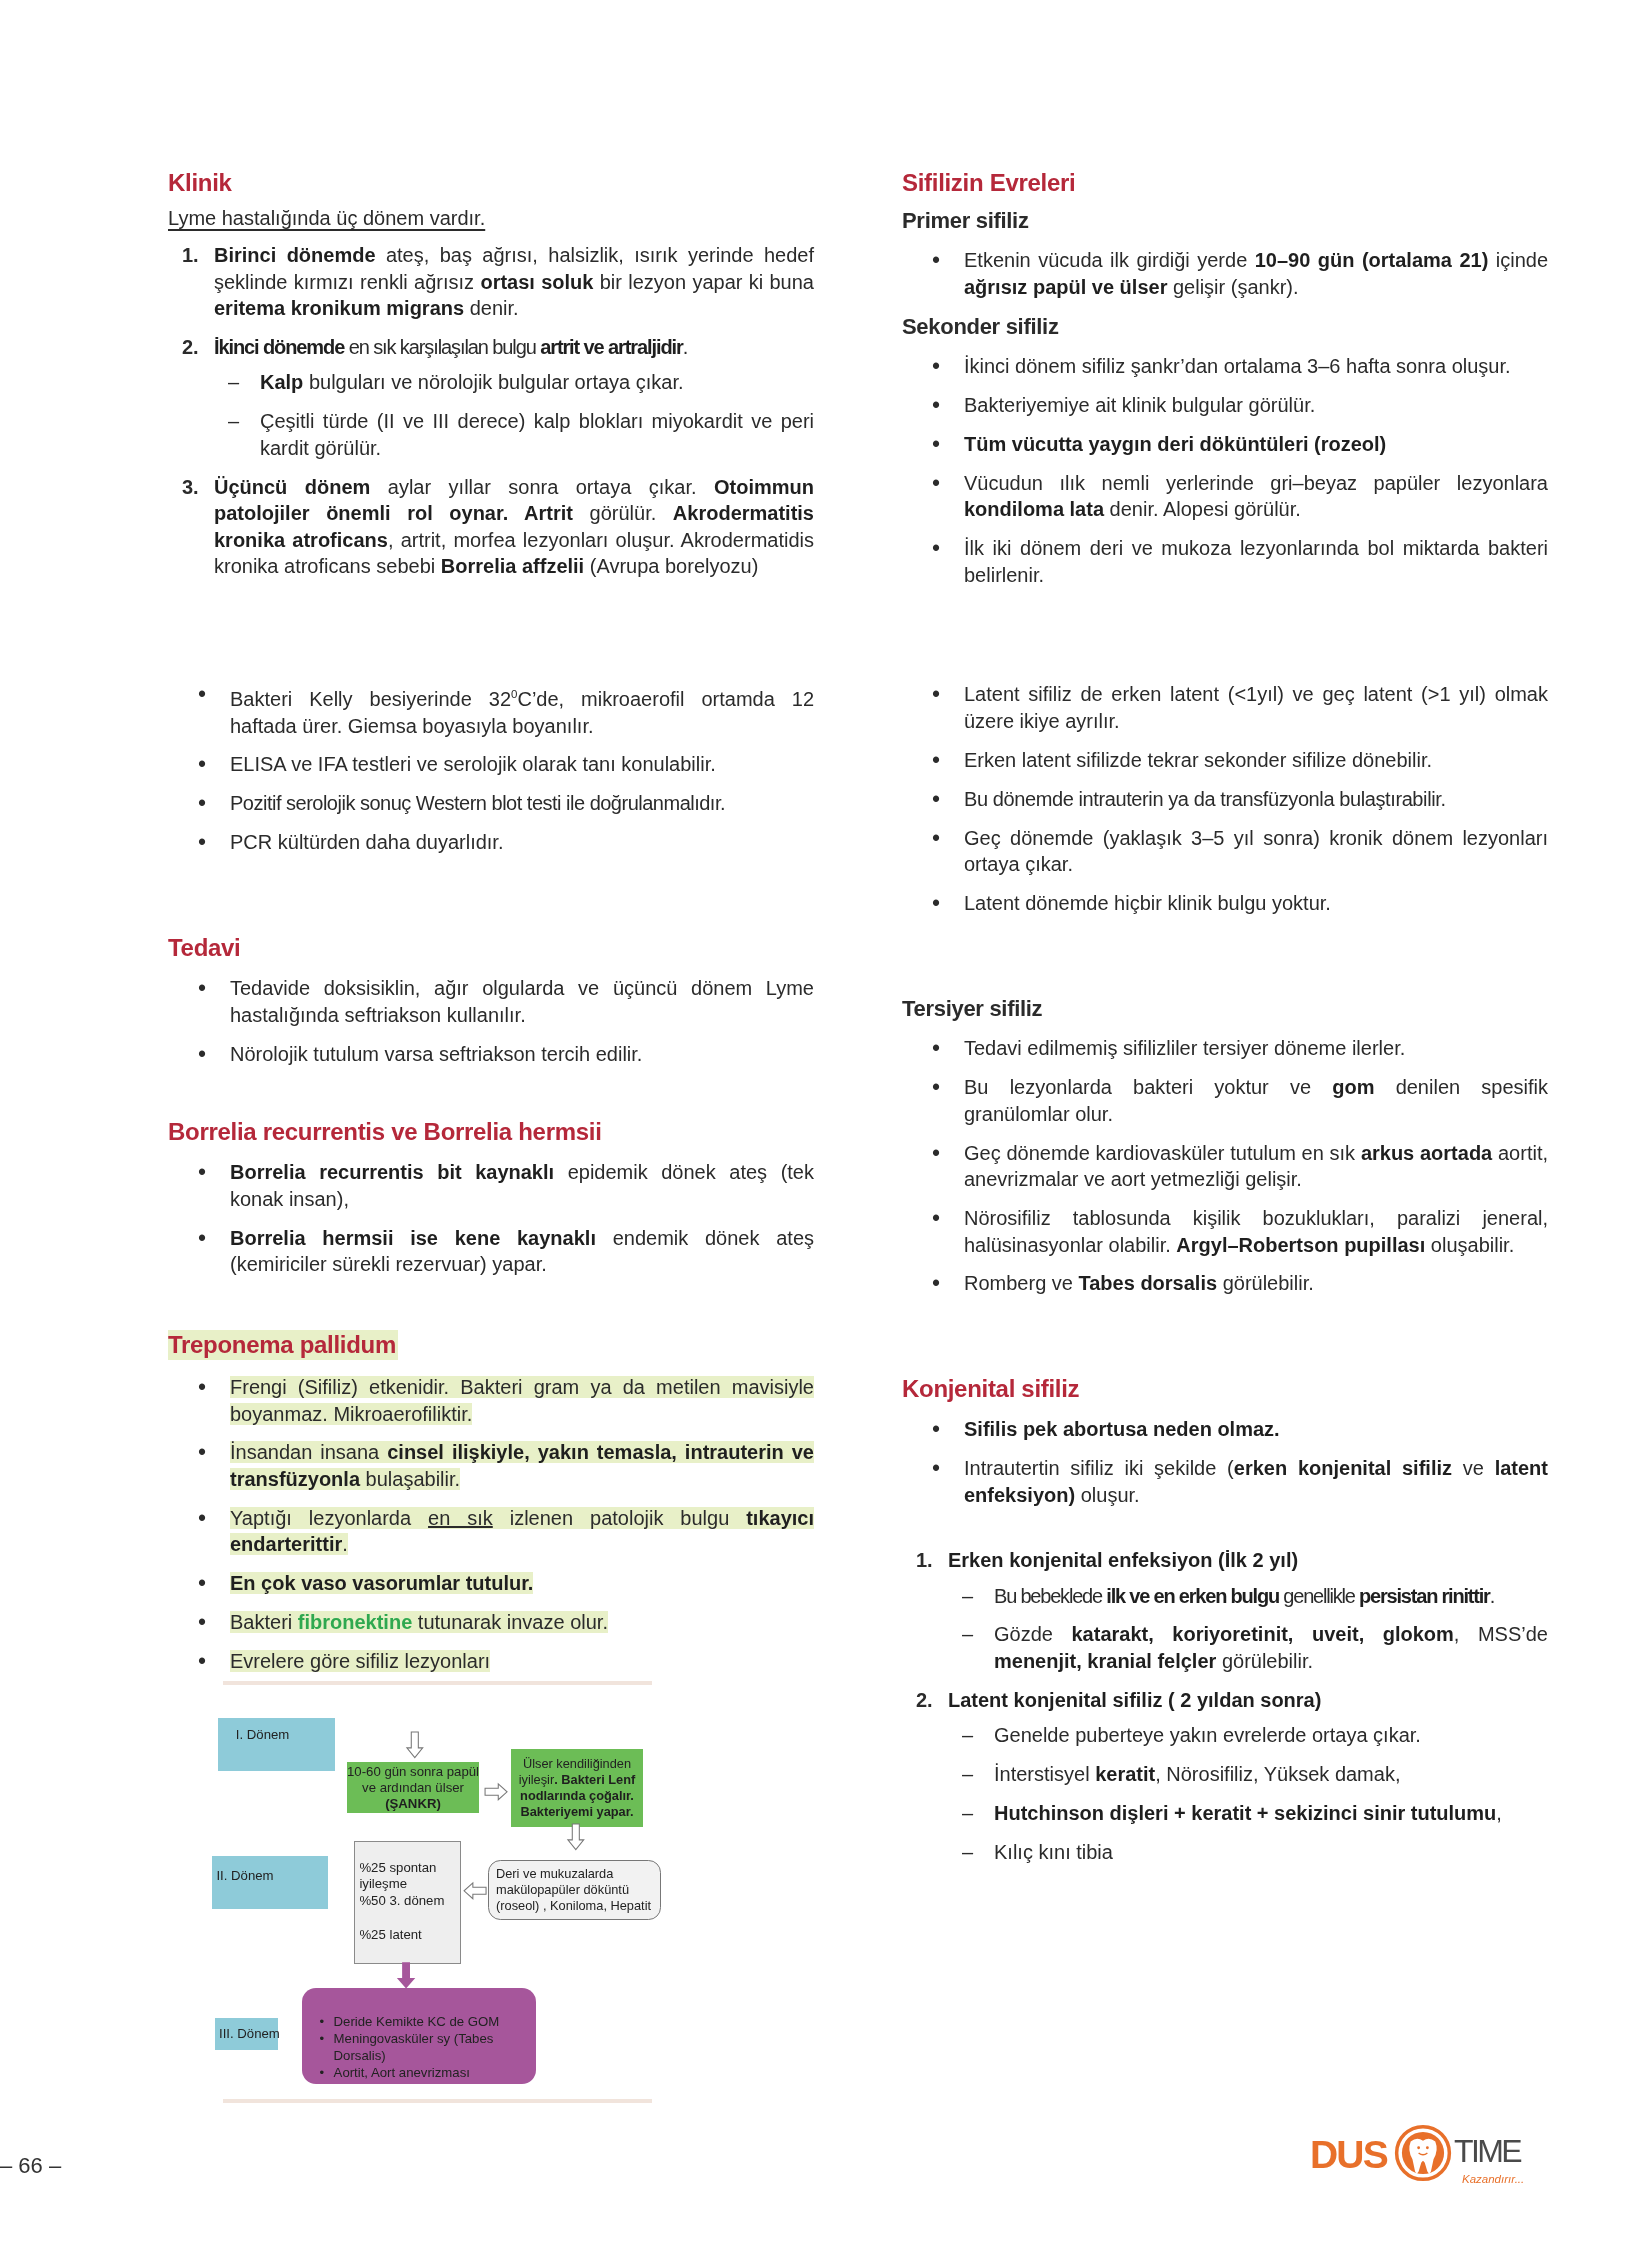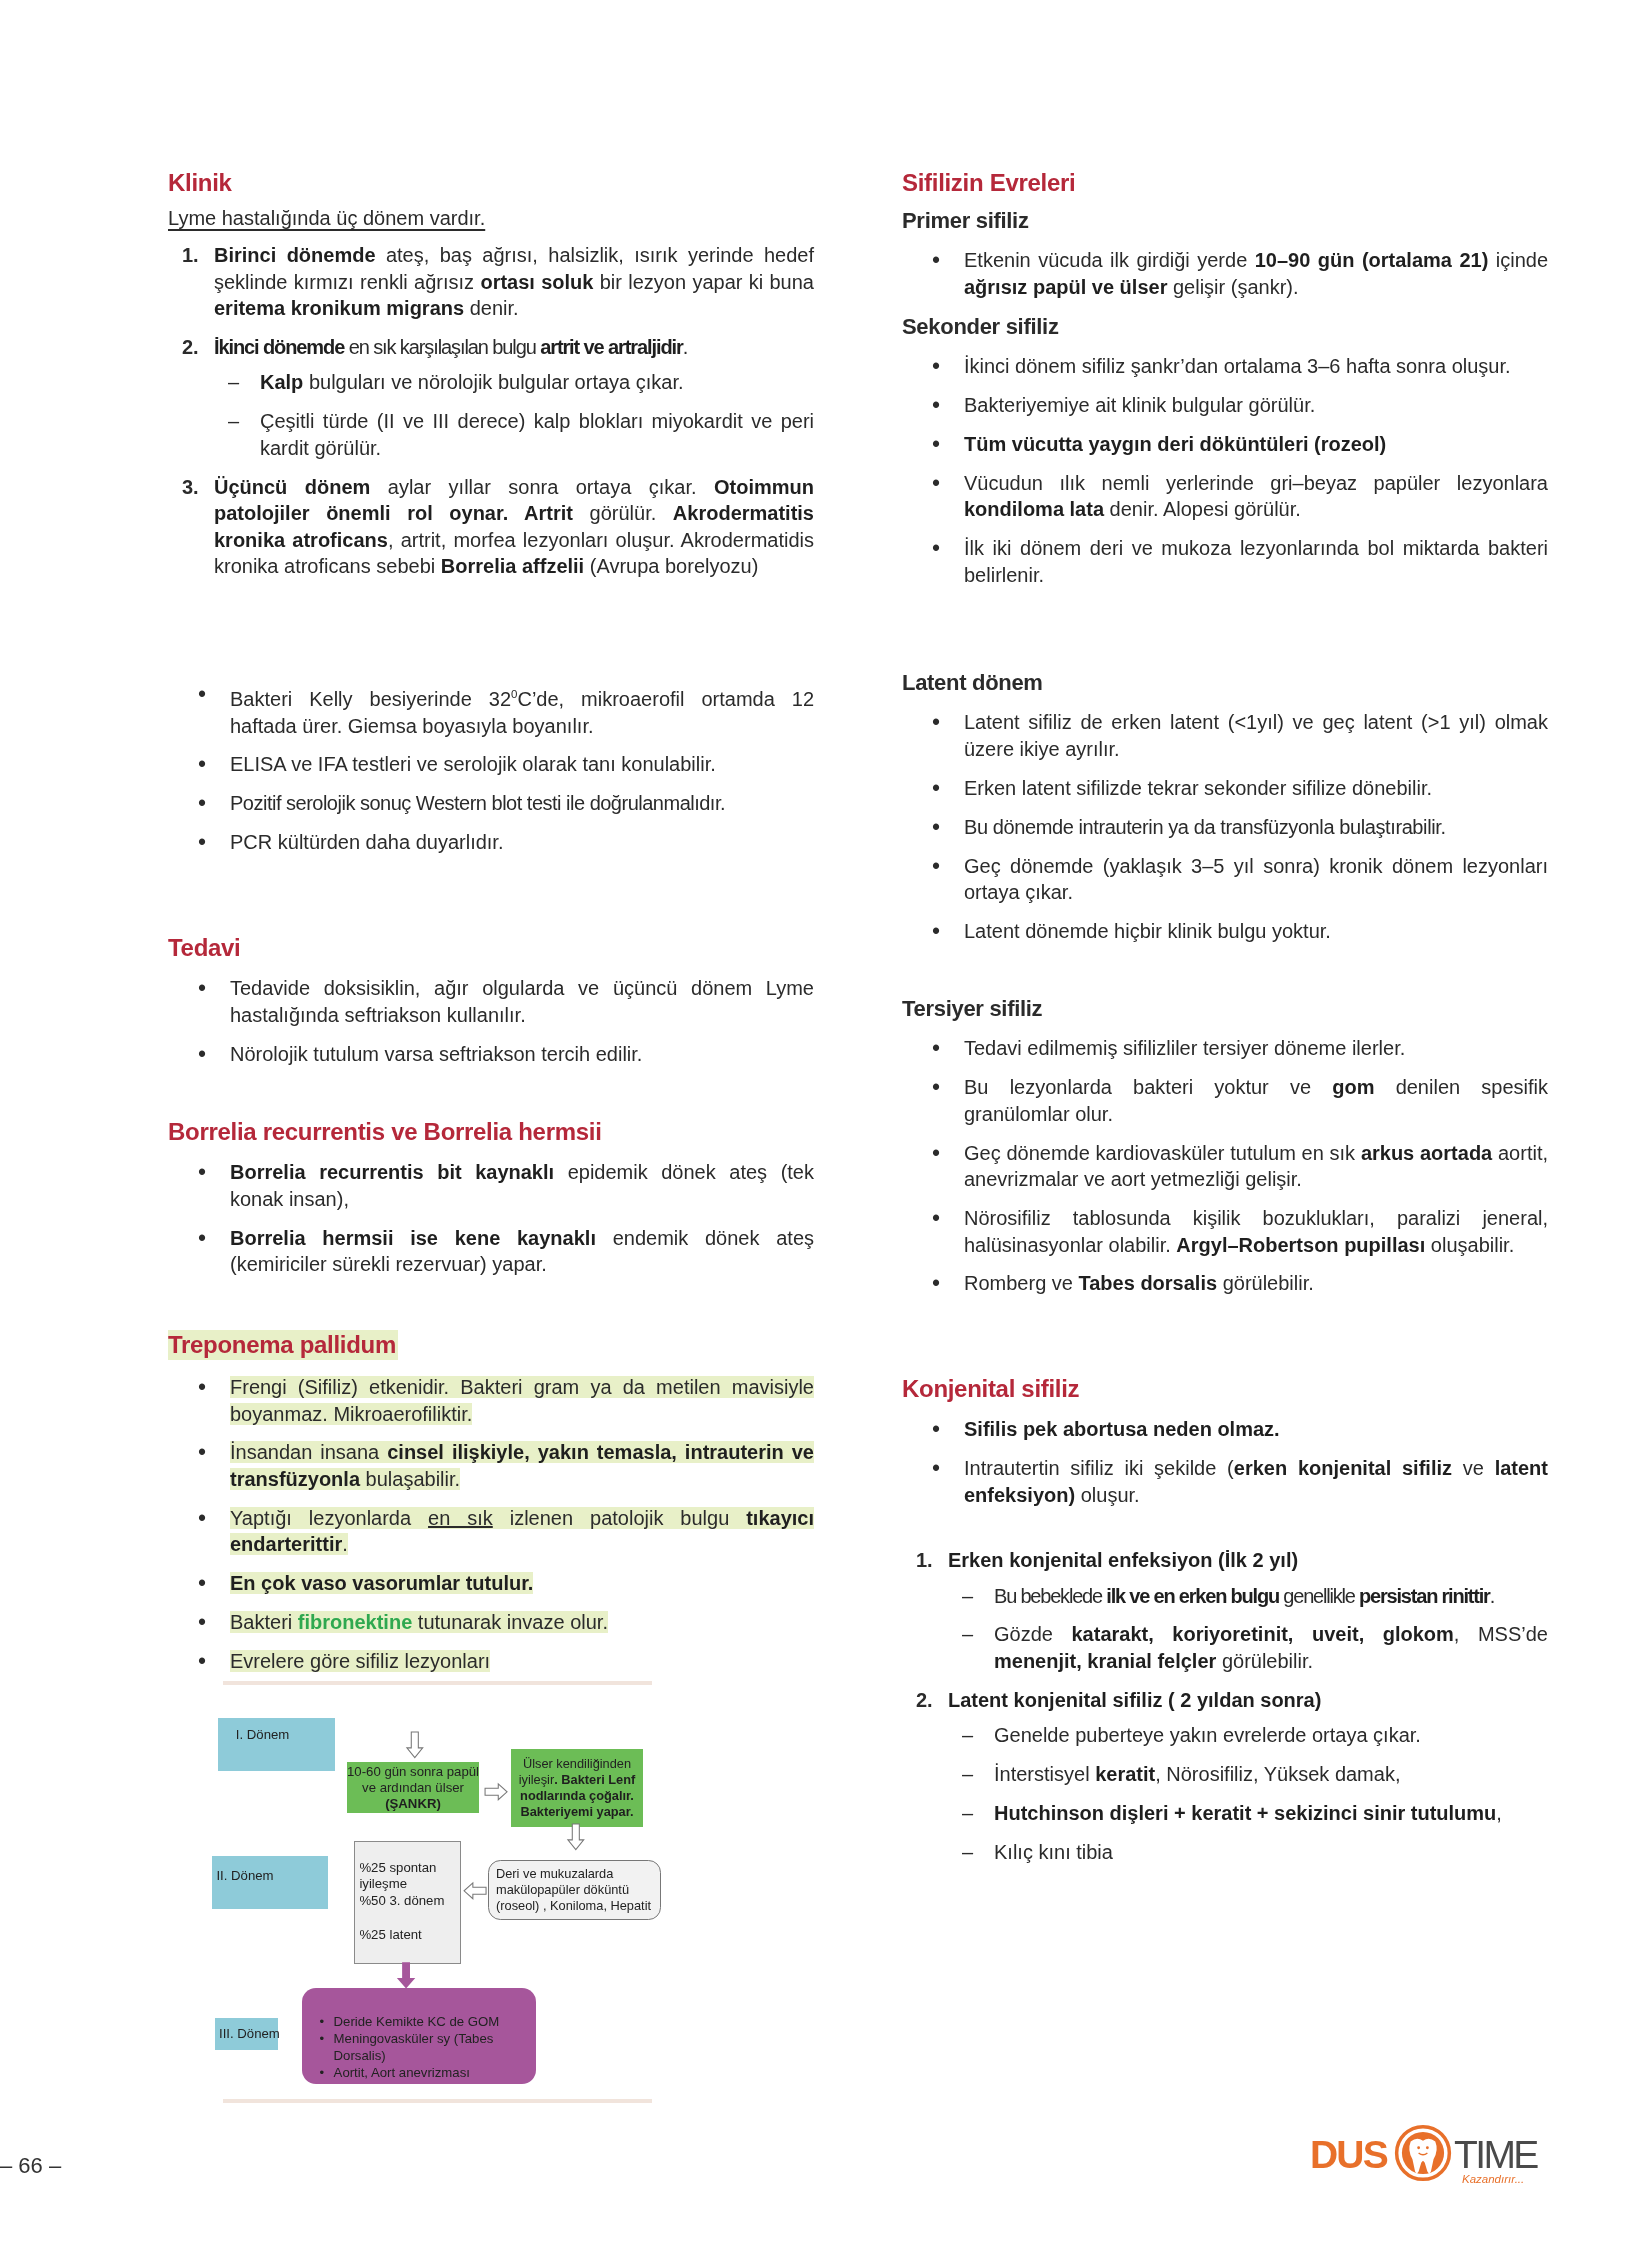--- a/index.html
+++ b/index.html
@@ -186,21 +186,20 @@
     <ul class="bul" style="margin-top:12.4px;">
       <li>İkinci dönem sifiliz şankr’dan ortalama 3–6 hafta sonra oluşur.</li>
       <li>Bakteriyemiye ait klinik bulgular görülür.</li>
       <li><b>Tüm vücutta yaygın deri döküntüleri (rozeol)</b></li>
       <li><span>Vücudun ılık nemli yerlerinde gri–beyaz papüler lezyonlara </span><b>kondiloma lata</b><span> denir. Alopesi görülür.</span></li>
       <li>İlk iki dönem deri ve mukoza lezyonlarında bol miktarda bakteri belirlenir.</li>
     </ul>
   </div>
 
   <div class="block" style="top:669px;">
-    <div class="h-dark">Latent dönem</div>
     <ul class="bul" style="margin-top:12.4px;">
       <li>Latent sifiliz de erken latent (&lt;1yıl) ve geç latent (&gt;1 yıl) olmak üzere ikiye ayrılır.</li>
       <li>Erken latent sifilizde tekrar sekonder sifilize dönebilir.</li>
       <li style="letter-spacing:-0.4px;">Bu dönemde intrauterin ya da transfüzyonla bulaştırabilir.</li>
       <li>Geç dönemde (yaklaşık 3–5 yıl sonra) kronik dönem lezyonları ortaya çıkar.</li>
       <li>Latent dönemde hiçbir klinik bulgu yoktur.</li>
     </ul>
   </div>
 
   <div class="block" style="top:995px;">
@@ -248,16 +247,16 @@
 <div class="logo">
   <span style="position:absolute;left:0;top:10.6px;font-size:39px;font-weight:bold;color:#e8702a;letter-spacing:-1.8px;">DUS</span>
   <svg style="position:absolute;left:84px;top:1.8px;" width="58" height="58" viewBox="0 0 66 66">
     <circle cx="33" cy="33" r="30" fill="#fff" stroke="#e8702a" stroke-width="4"></circle>
     <circle cx="33" cy="33" r="24" fill="#e8702a"></circle>
     <path d="M19 20 Q26 14 33 19 Q40 14 47 20 Q51 30 45 40 L42 54 Q40 58 38 54 L35 44 Q33 40 31 44 L28 54 Q26 58 24 54 L21 40 Q15 30 19 20 Z" fill="#fff"></path>
     <circle cx="28" cy="27" r="1.6" fill="#e8702a"></circle>
     <circle cx="38" cy="27" r="1.6" fill="#e8702a"></circle>
     <path d="M28 33 Q33 37 38 33" stroke="#e8702a" stroke-width="1.6" fill="none"></path>
   </svg>
-  <span style="position:absolute;left:144px;top:10.6px;font-size:39px;color:#4a4a4a;letter-spacing:-2.6px;">TIME</span>
+  <span style="position:absolute;left:144px;top:10.6px;font-size:32px;color:#4a4a4a;letter-spacing:-2.6px;">TIME</span>
   <span style="position:absolute;left:152px;top:51px;font-size:11.5px;font-style:italic;color:#e8702a;">Kazandırır...</span>
 </div>
 
 
 </body></html>

